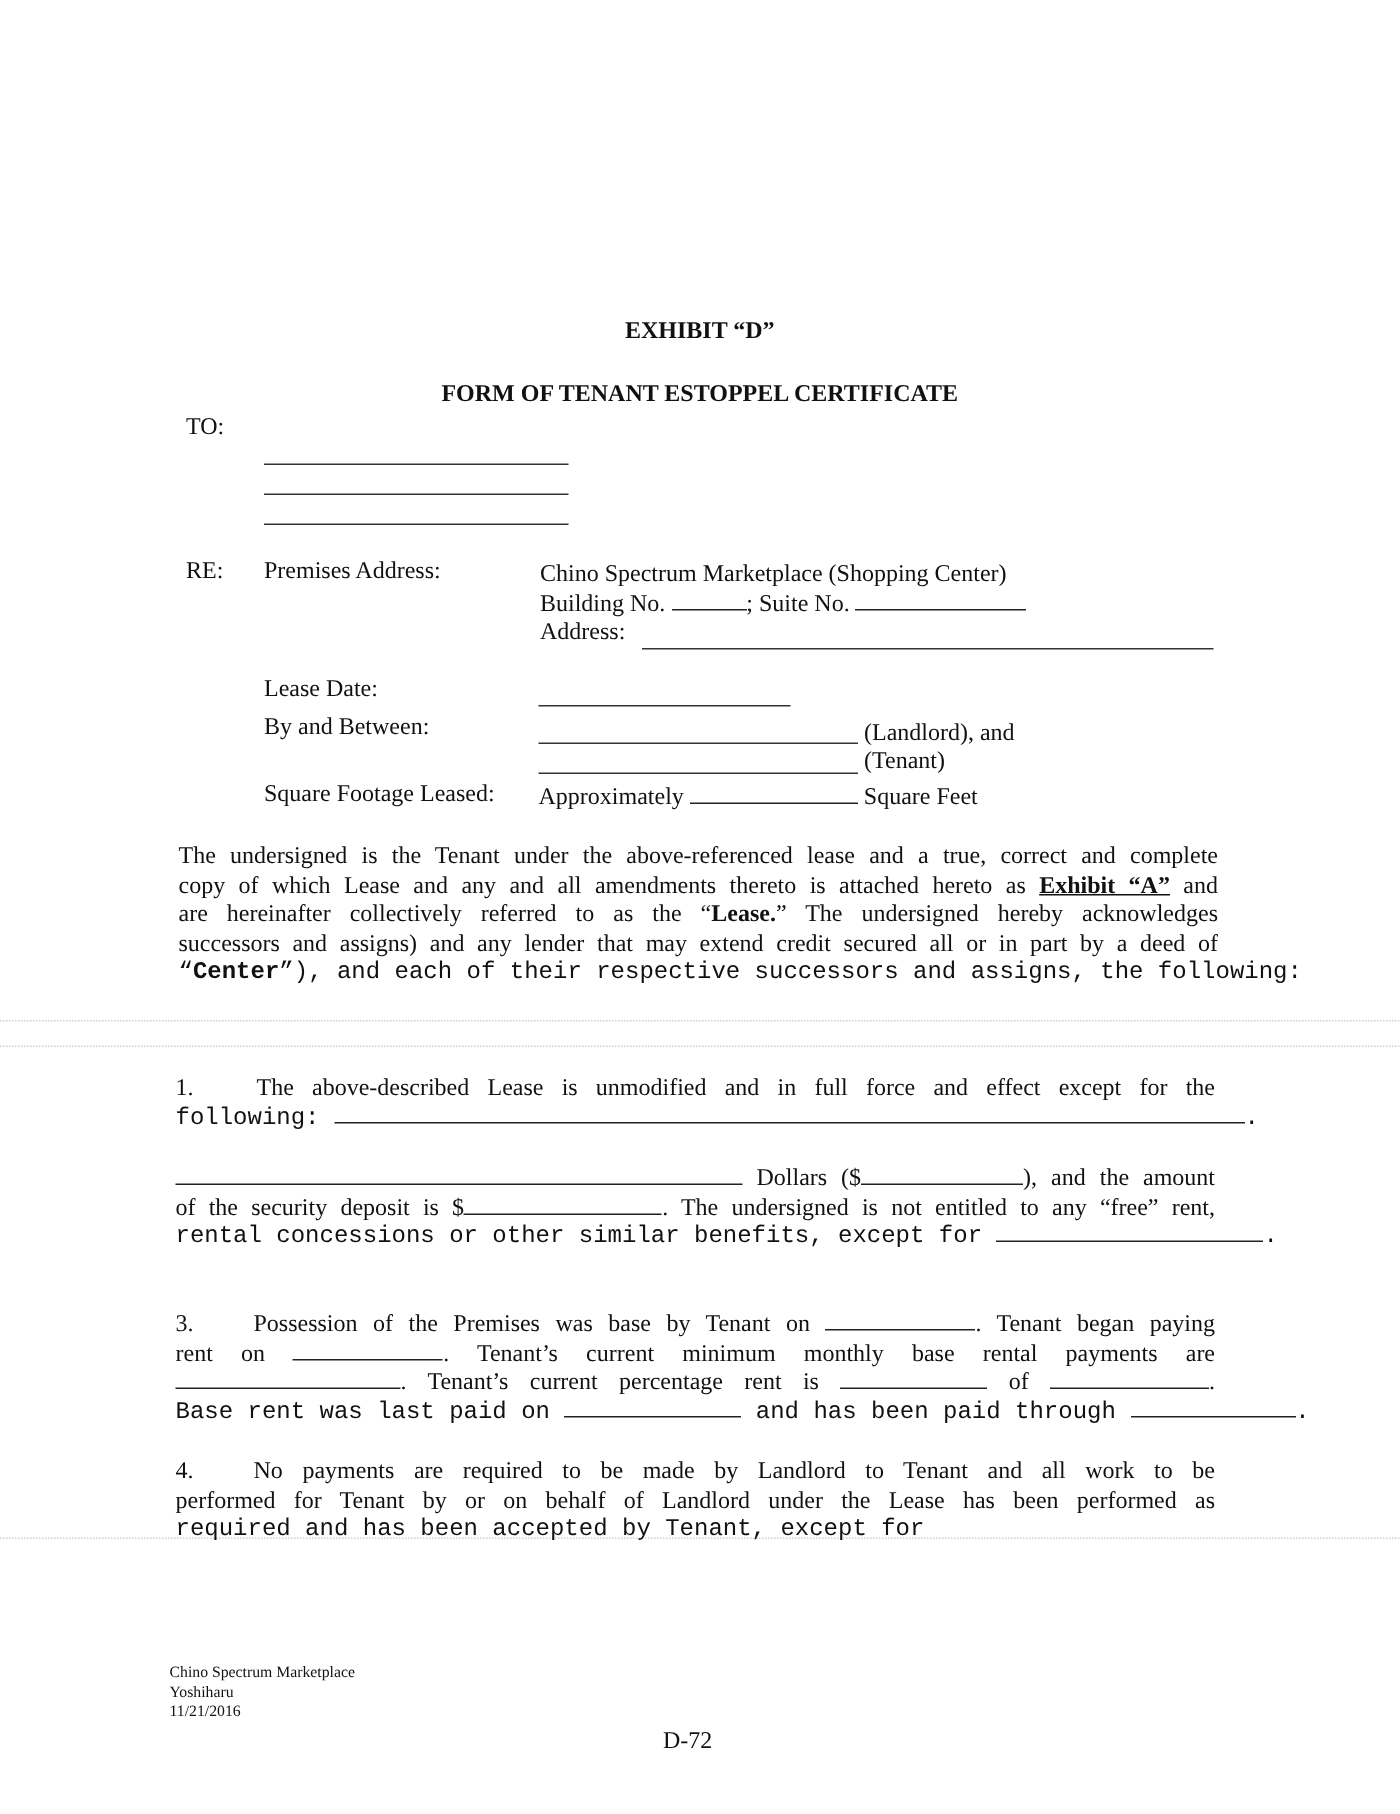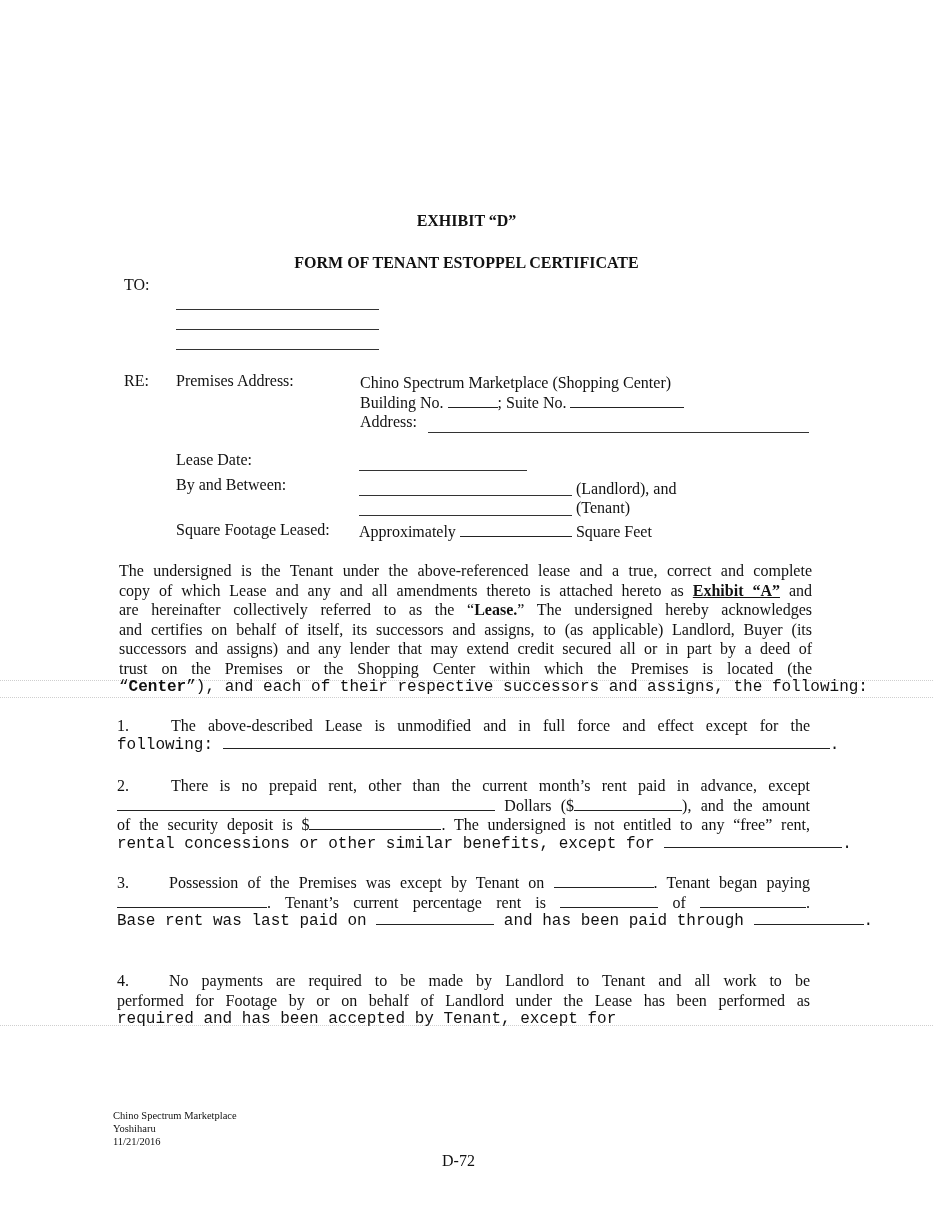--- a/index.html
+++ b/index.html
@@ -59,46 +59,44 @@
 <div class="abs t16" style="left:359px; top:523px">
   <span>Approximately</span>
   <span class="blank" style="width:112px"></span>
   <span>Square Feet</span>
 </div>
 
 <div class="para" style="left:119px; top:561px; width:693px">
   <span class="row">The undersigned is the Tenant under the above-referenced lease and a true, correct and complete</span>
   <span class="row"><span>copy of which Lease and any and all amendments thereto is attached hereto as</span> <span class="u">Exhibit “A”</span><span> and</span></span>
   <span class="row"><span>are hereinafter collectively referred to as the “</span><span class="bold">Lease.</span><span>”  The undersigned hereby acknowledges</span></span>
-  <span class="row">and certifies on behalf of itself, its successors and assigns, to (as applicable) Landlord, Buyer (its</span>
   <span class="row">successors and assigns) and any lender that may extend credit secured all or in part by a deed of</span>
-  <span class="row">trust on the Premises or the Shopping Center within which the Premises is located (the</span>
   <span class="row last"><span>“</span><span class="bold">Center</span><span>”), and each of their respective successors and assigns, the following:</span></span>
 </div>
 
 <div class="para" style="left:117px; top:716px; width:693px">
   <span class="row"><span style="display:inline-block;width:54px">1.</span><span>The above-described Lease is unmodified and in full force and effect except for the</span></span>
   <span class="row last"><span>following:</span> <span class="blank" style="width:607px"></span><span>.</span></span>
 </div>
 
 <div class="para" style="left:117px; top:776px; width:693px">
-  <span class="row"><span style="display:inline-block;width:54px">2.</span><span>There is no prepaid rent, other than the current month’s rent paid in advance, except</span></span>
   <span class="row"><span class="blank" style="width:378px"></span> <span>Dollars ($</span><span class="blank" style="width:108px"></span><span>), and the amount</span></span>
   <span class="row"><span>of the security deposit is $</span><span class="blank" style="width:132px"></span><span>.  The undersigned is not entitled to any “free” rent,</span></span>
   <span class="row last"><span>rental concessions or other similar benefits, except for</span> <span class="blank" style="width:178px"></span><span>.</span></span>
 </div>
 
 <div class="para" style="left:117px; top:873px; width:693px">
-  <span class="row"><span style="display:inline-block;width:52px">3.</span><span>Possession of the Premises was except by Tenant on</span> <span class="blank" style="width:100px"></span><span>.  Tenant began paying</span></span>
+  <span class="row"><span style="display:inline-block;width:52px">3.</span><span>Possession of the Premises was base by Tenant on</span> <span class="blank" style="width:100px"></span><span>.  Tenant began paying</span></span>
+  <span class="row"><span>rent   on</span>  <span class="blank" style="width:100px"></span><span>.    Tenant’s   current   minimum   monthly   base   rental   payments   are</span></span>
   <span class="row"><span class="blank" style="width:150px"></span><span>.    Tenant’s   current   percentage   rent   is</span>  <span class="blank" style="width:98px"></span>  <span>of</span>  <span class="blank" style="width:106px"></span><span>.</span></span>
   <span class="row last"><span>Base rent was last paid on</span> <span class="blank" style="width:118px"></span> <span>and has been paid through</span> <span class="blank" style="width:110px"></span><span>.</span></span>
 </div>
 
 <div class="para" style="left:117px; top:971px; width:693px">
   <span class="row"><span style="display:inline-block;width:52px">4.</span><span>No payments are required to be made by Landlord to Tenant and all work to be</span></span>
-  <span class="row">performed for Footage by or on behalf of Landlord under the Lease has been performed as</span>
+  <span class="row">performed for Tenant by or on behalf of Landlord under the Lease has been performed as</span>
   <span class="row last">required and has been accepted by Tenant, except for</span>
 </div>
 
 <div class="abs foot" style="left:113px; top:1109px">Chino Spectrum Marketplace</div>
 <div class="abs foot" style="left:113px; top:1122px">Yoshiharu</div>
 <div class="abs foot" style="left:113px; top:1135px">11/21/2016</div>
 <div class="abs" style="left:442px; top:1152px; font-size:16px">D-72</div>
 
 </body></html>

